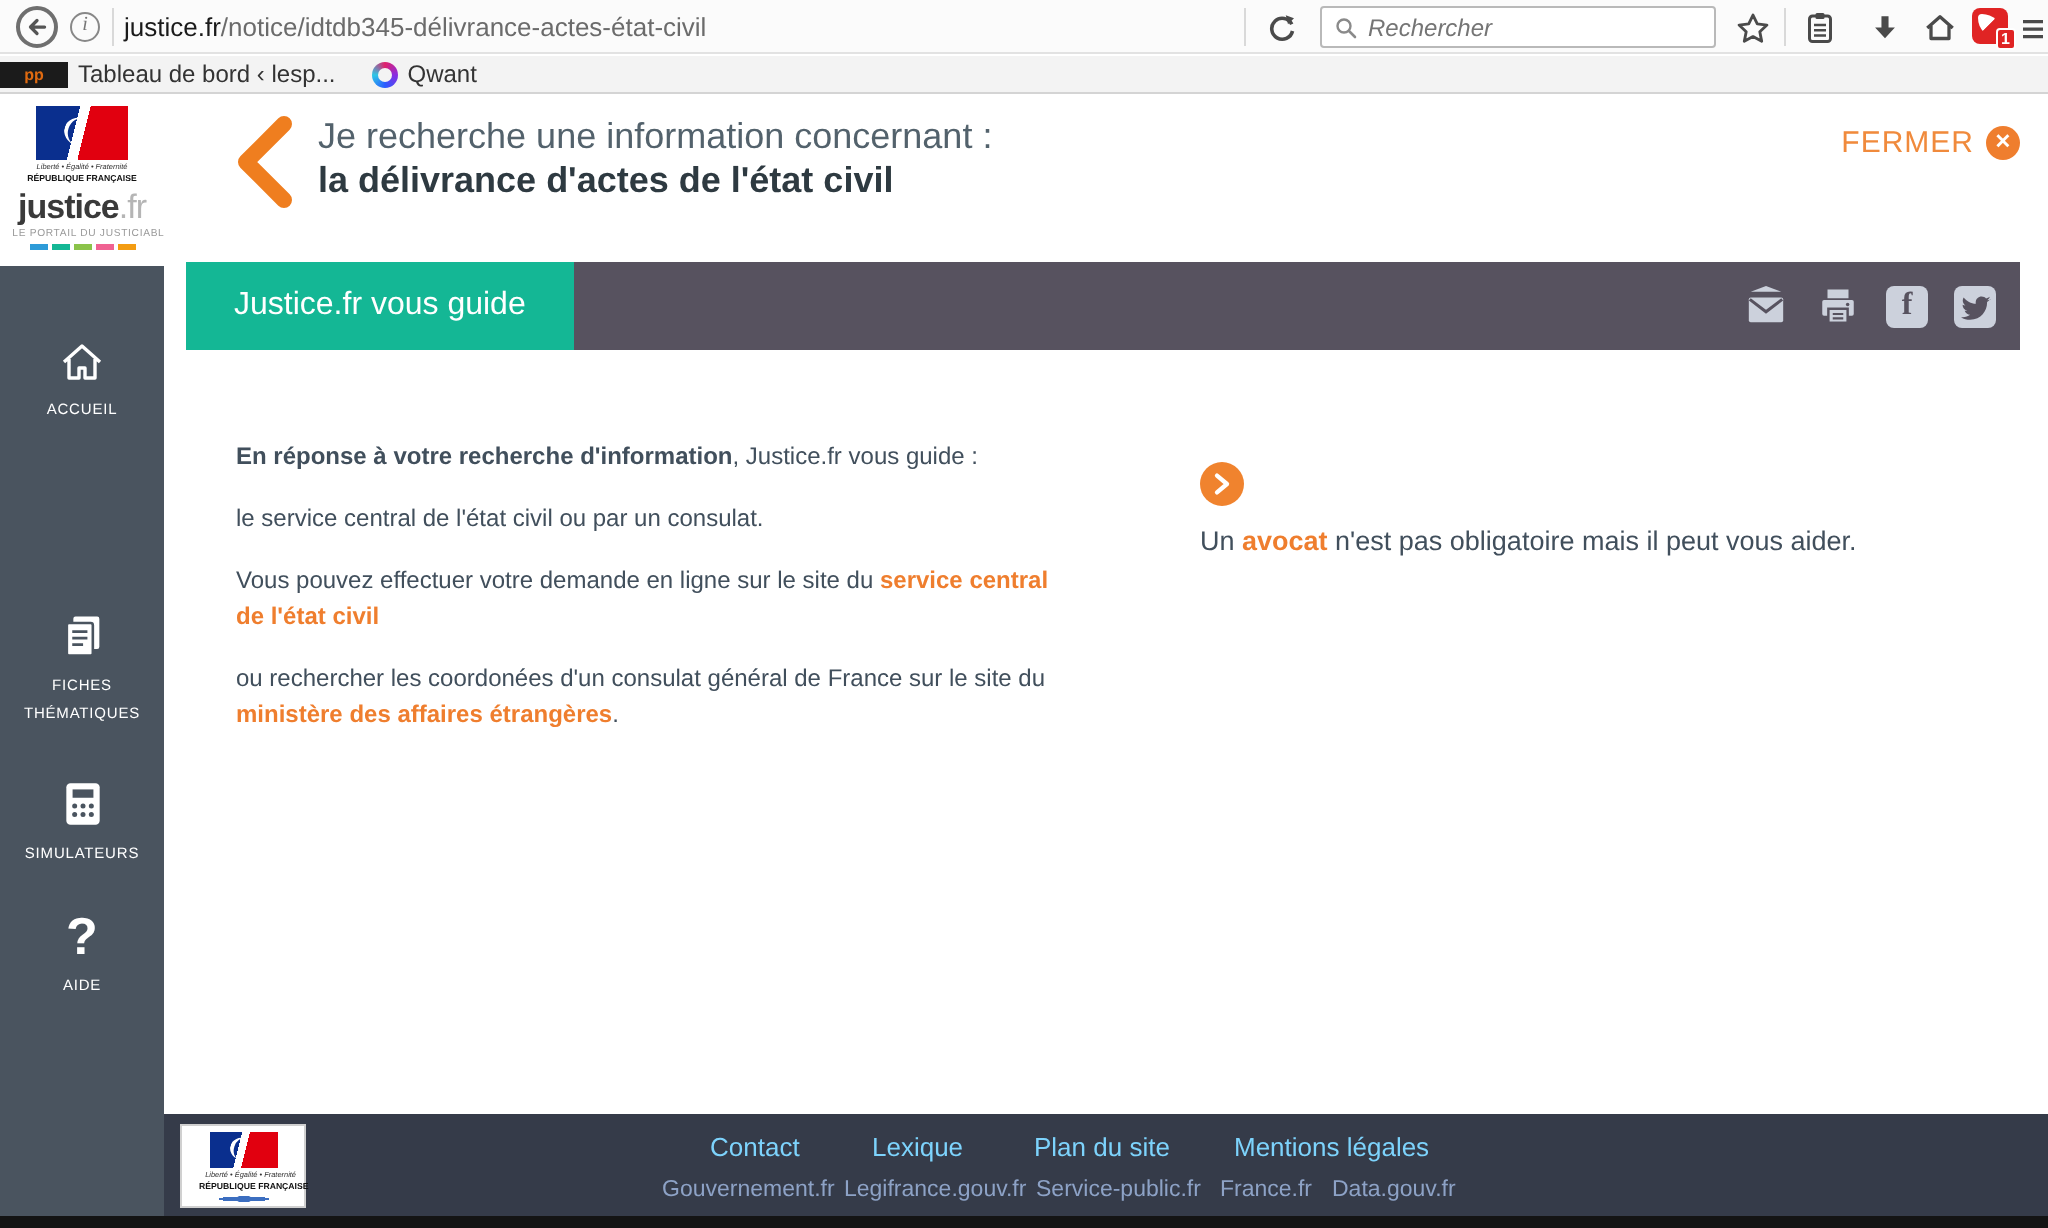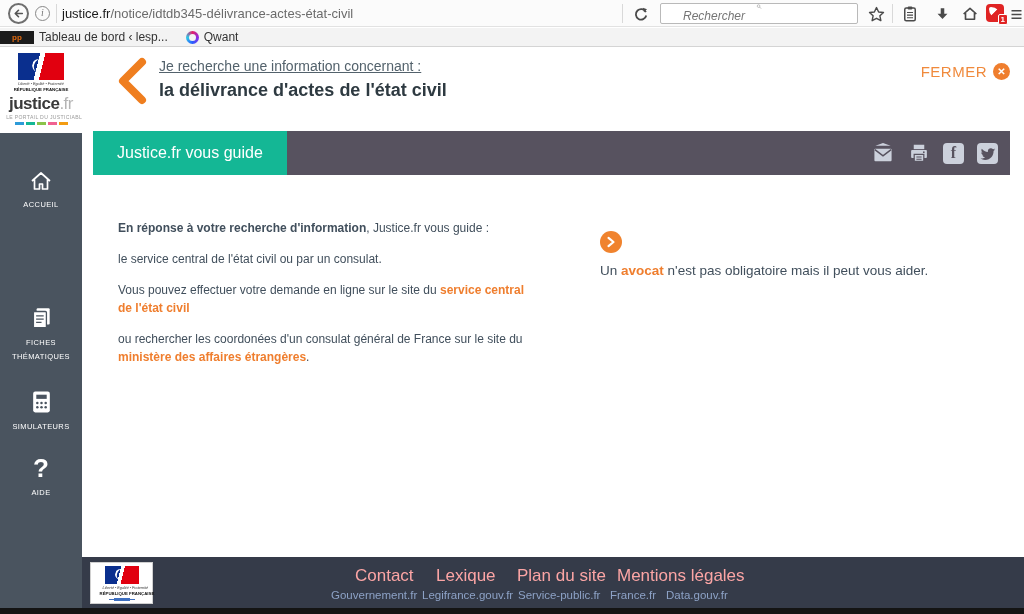--- a/index.html
+++ b/index.html
@@ -9,21 +9,21 @@
 
   
   .toolbar { position:absolute; top:0; left:0; right:0; height:27px; background:#fbfbfb; border-bottom:1px solid #e2e2e2; }
   .back-btn { position:absolute; left:8px; top:3px; width:21px; height:21px; border:2px solid #6f6f6f; border-radius:50%; display:flex; align-items:center; justify-content:center; background:#fbfbfb; }
   .info-icon { position:absolute; left:35px; top:6px; width:15px; height:15px; border:1.5px solid #888; border-radius:50%; color:#777; font-size:10px; line-height:12px; text-align:center; font-style:italic; font-family:"Liberation Serif",serif; }
   .vsep { position:absolute; top:4px; width:1px; height:19px; background:#d9d9d9; }
   .url-text { position:absolute; left:62px; top:6px; font-size:13px; white-space:nowrap; }
   .url-text .domain { color:#1a1a1a; }
   .url-text .path { color:#6b6b6b; }
   .reload-btn { position:absolute; left:632px; top:5px; width:18px; height:18px; }
-  .search-box { position:absolute; left:660px; top:3px; width:198px; height:21px; background:#fff; border:1px solid #b9b9b9; border-radius:2px; display:flex; align-items:center; padding:0 6px;flex-direction:column; }
+  .search-box { position:absolute; left:660px; top:3px; width:198px; height:21px; background:#fff; border:1px solid #b9b9b9; border-radius:2px; display:flex; align-items:center; padding:0 6px; }
   .search-box input { border:none; outline:none; flex:1; font-size:12px; font-style:italic; color:#888; background:transparent; margin-left:5px; font-family:"Liberation Sans",sans-serif; }
   .tool-icon { position:absolute; top:4px; width:20px; height:20px; display:flex; align-items:center; justify-content:center; }
   .avira-icon { position:absolute; left:986px; top:4px; width:18px; height:18px; background:#e02424; border-radius:4px; }
   .avira-icon .slash { position:absolute; left:3px; top:3px; width:12px; height:12px; border-radius:2px 10px 2px 10px; background:linear-gradient(135deg,#fff 45%, rgba(255,255,255,0) 46%); }
   .avira-badge { position:absolute; right:-4px; bottom:-3px; background:#e02424; color:#fff; font-size:8px; line-height:9px; padding:0 2px; border:1px solid #fff; border-radius:2px; font-weight:bold; }
 
   .bookmarks-bar { position:absolute; top:28px; left:0; right:0; height:19px; background:#f3f3f3; border-bottom:1px solid #d4d4d4; display:flex; align-items:center; }
   .bm-item { display:flex; align-items:center; gap:5px; font-size:12px; color:#333; margin-right:18px; }
   .pp-favicon { width:34px; height:13px; background:#1b1b1b; color:#e06a10; font-size:8px; font-weight:bold; display:flex; align-items:center; justify-content:center; }
   .qwant-favicon { width:13px; height:13px; border-radius:50%; background:conic-gradient(#e2206a,#8a2be2,#2a5cff,#2dc7e6,#e2206a); position:relative; }
@@ -48,21 +48,21 @@
   .dash-row { display:flex; gap:2px; justify-content:center; margin-top:2px; }
   .dash-row span { width:9px; height:3px; display:inline-block; }
 
   .nav-item { position:absolute; width:82px; text-align:center; color:#fff; }
   .nav-item .lbl { font-size:7.5px; letter-spacing:0.4px; margin-top:5px; line-height:1.9; padding:0 6px; }
   .nav-item svg { display:block; margin:0 auto; }
 
   
   .page-header { position:absolute; left:82px; top:0; right:0; height:84px; background:#fff; }
   .back-chevron { position:absolute; left:32px; top:10px; }
-  .hdr-pretitle { position:absolute; left:77px; top:11px; font-size:14px; color:#53626c;text-decoration:underline; }
+  .hdr-pretitle { position:absolute; left:77px; top:11px; font-size:18px; color:#53626c; }
   .hdr-title { position:absolute; left:77px; top:33px; font-size:18px; font-weight:bold; color:#2e3a41; }
   .fermer { position:absolute; right:14px; top:16px; display:flex; align-items:center; gap:6px; cursor:pointer; }
   .fermer .txt { color:#f08a3c; font-size:15px; letter-spacing:0.5px; }
   .fermer .x-circle { width:17px; height:17px; background:#ef7e2e; border-radius:50%; color:#fff; font-size:10px; line-height:17px; text-align:center; font-weight:bold; }
 
   
   .guide-bar { position:absolute; left:93px; top:84px; width:917px; height:44px; background:#57525f; display:flex; align-items:center; }
   .guide-label { background:#14b795; color:#fff; height:44px; line-height:44px; padding:0 24px; font-size:16px; }
   .bar-icons { margin-left:auto; display:flex; align-items:center; gap:13px; padding-right:12px; }
   .bar-icons svg, .bar-icons .sq { display:block; }
@@ -76,21 +76,21 @@
   .aside { position:absolute; left:600px; top:184px; display:flex; align-items:flex-start; gap:10px; width:390px; font-size:13.5px; color:#414f5c;flex-direction:column; }
   .arrow-circle { width:22px; height:22px; border-radius:50%; background:#f0832e; flex:0 0 22px; display:flex; align-items:center; justify-content:center; }
   .aside .olink { color:#ef7e2e; font-weight:bold; text-decoration:none; }
 
   
   .footer { position:absolute; left:82px; top:510px; right:0; height:51px; background:#353b49; }
   .footer-logo { position:absolute; left:8px; top:5px; width:63px; height:42px; background:#fff; border:1px solid #d0d0d0; text-align:center; padding-top:3px; }
   .footer-logo .marianne { width:34px; height:18px; margin:0 auto 1px; }
   .footer-logo .marianne::after { left:10px; top:3px; width:10px; height:11px; }
   .footer-logo .swoosh { margin:1px auto 0; width:30px; height:3px; background:radial-gradient(ellipse at center,#3c6ec0 0%,#3c6ec0 60%,transparent 61%); }
-  .f-link1 { position:absolute; top:9px; font-size:17px; color:#fca5a5; text-decoration:none; }
+  .f-link1 { position:absolute; top:9px; font-size:13px; color:#7dd3fc; text-decoration:none; }
   .f-link2 { position:absolute; top:32px; font-size:11.5px; color:#8da2c6; text-decoration:none; }
 
   .black-strip { position:absolute; left:0; bottom:0; width:1024px; height:6px; background:#141414; }
 </style>
 </head>
 <body>
 
 <div id="stage">
 
   <div class="toolbar">

